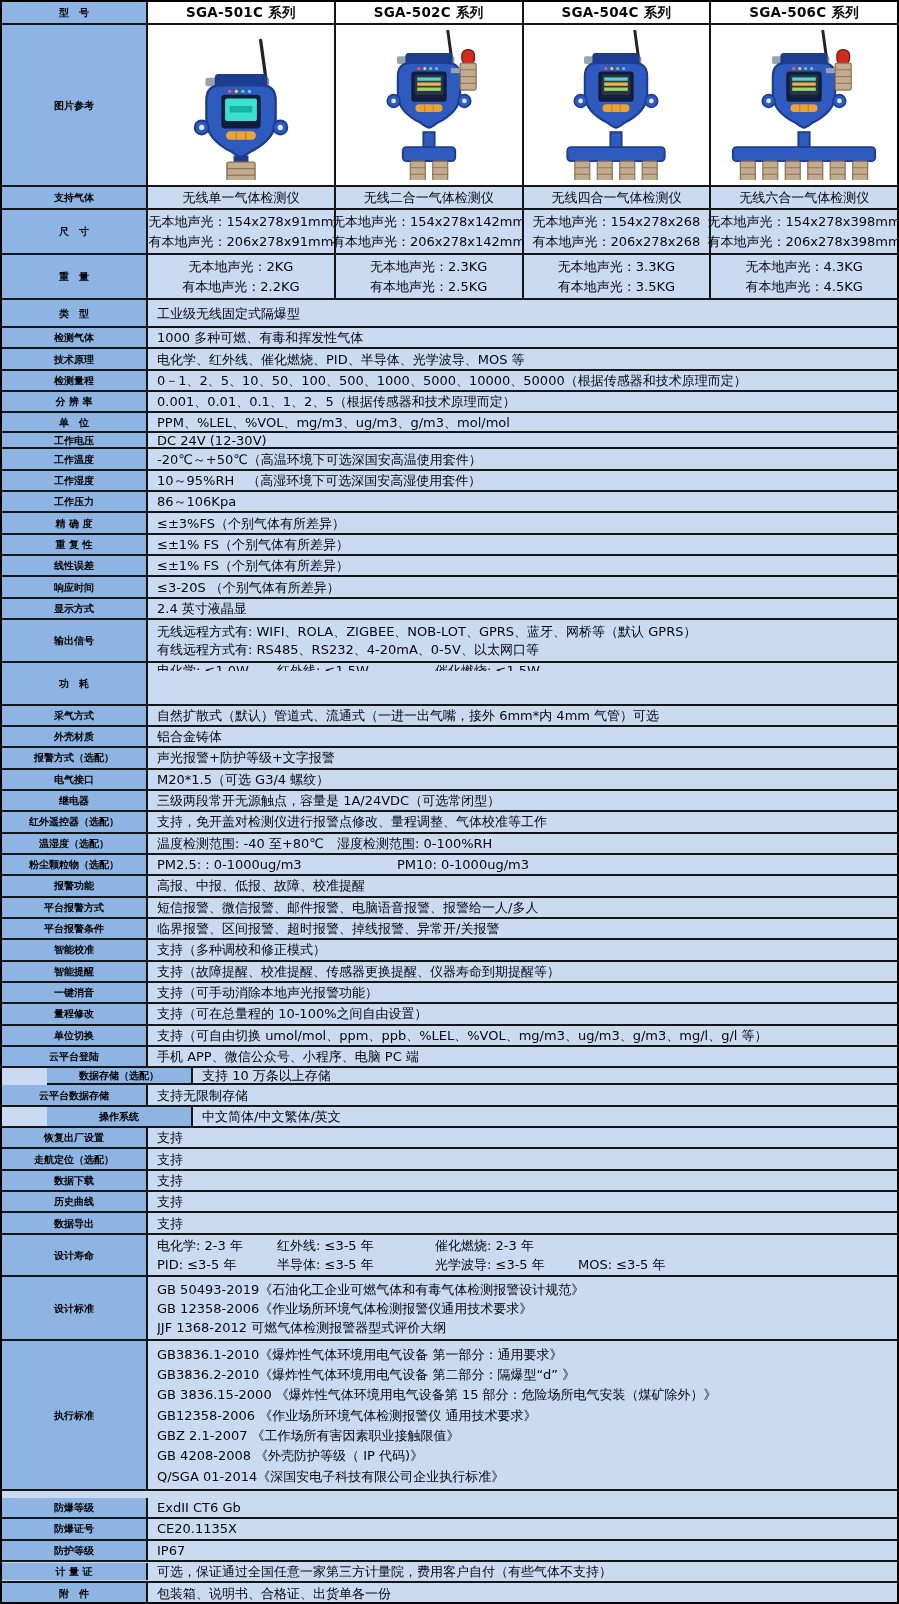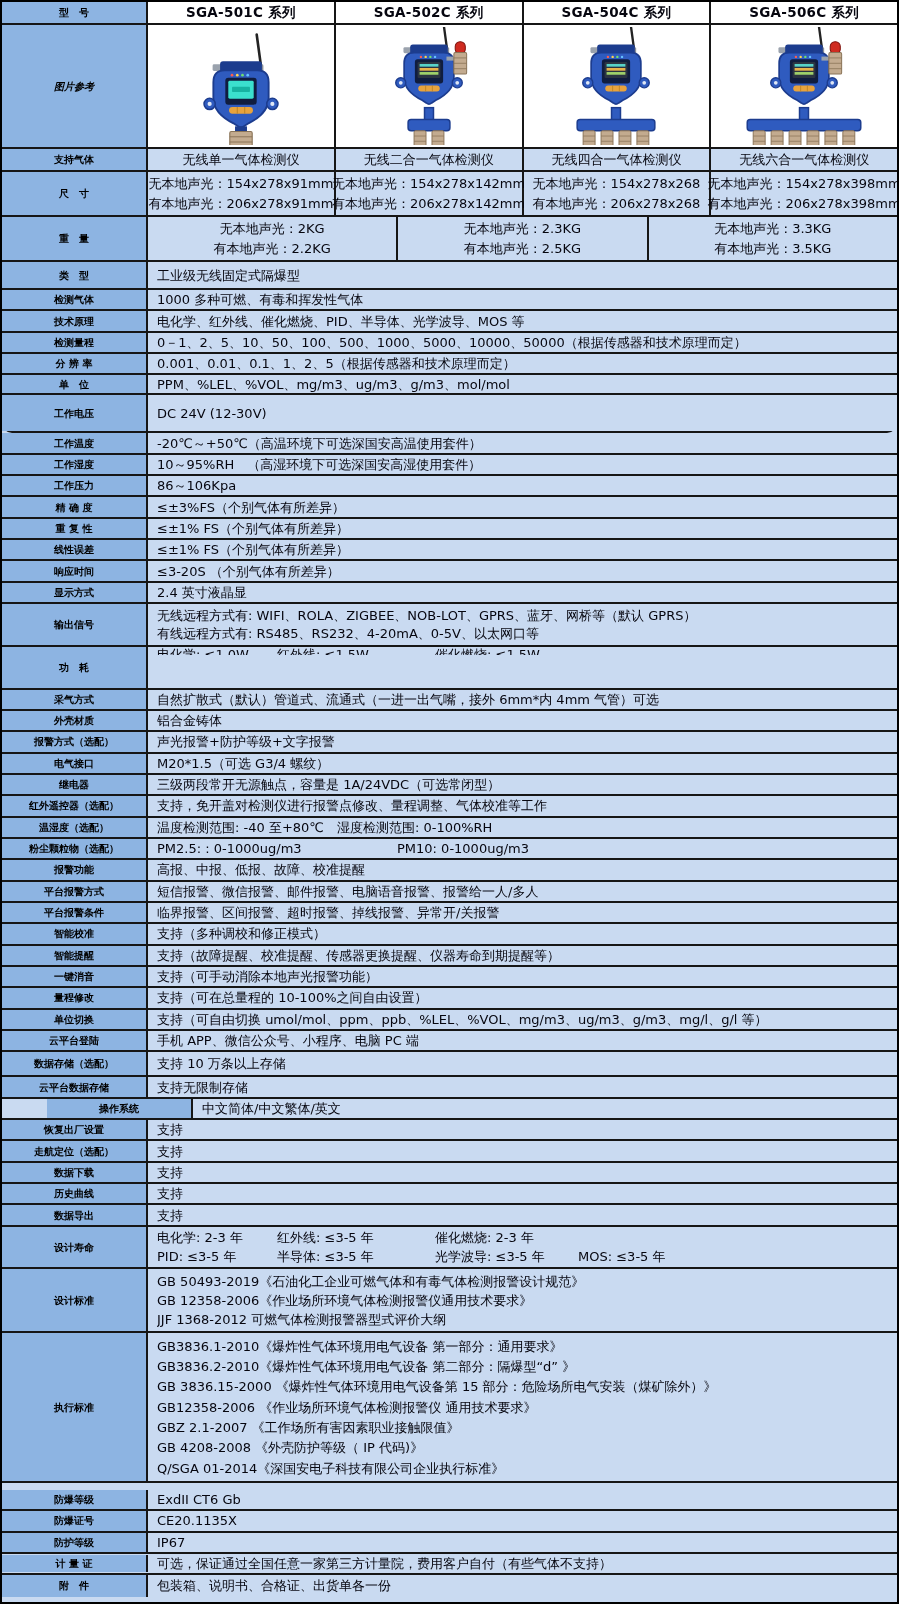--- a/index.html
+++ b/index.html
@@ -39,21 +39,21 @@
   .seg { display:inline-block; white-space:pre; }
   .cells { flex:1 1 auto; display:flex; min-width:0; }
   .cell {
     flex:1 1 0; min-width:0;
     border-right:2px solid #161616;
     background:var(--value-bg,#C9DAF1);
     display:flex; flex-direction:column; align-items:center; justify-content:space-evenly;
     text-align:center; font-size:13px;
   }
   .cell:last-child { border-right:none; }
-  .h23 { height:23px; } .h162 { height:124px;font-style:italic; } .h45 { height:45px; }
+  .h23 { height:23px; } .h162 { height:162px; } .h45 { height:45px; }
   .header-row .cell { background:var(--model-bg,#FFFFFF); font-weight:bold; font-size:13.5px; letter-spacing:.3px; }
   .image-row .cell { background:var(--model-bg,#FFFFFF); padding:2px 6px; }
   .image-row .cell svg { display:block; }
   .ln { line-height:17px; white-space:nowrap; }
 </style>
 </head>
 <body>
 
 <div class="spec-table">
 
@@ -277,20 +277,24 @@
         <div class="ln">有本地声光：2.2KG</div>
       </div>
       <div class="cell">
         <div class="ln">无本地声光：2.3KG</div>
         <div class="ln">有本地声光：2.5KG</div>
       </div>
       <div class="cell">
         <div class="ln">无本地声光：3.3KG</div>
         <div class="ln">有本地声光：3.5KG</div>
       </div>
+      <div class="cell">
+        <div class="ln">无本地声光：4.3KG</div>
+        <div class="ln">有本地声光：4.5KG</div>
+      </div>
     </div>
   </div>
 
   <div style="display:contents"><div class="row" style="height: 28px;">
         <div class="lab">类　型</div>
         <div class="val">
           <div class="vline"><span class="seg">工业级无线固定式隔爆型</span></div>
         </div>
       </div><div class="row" style="height: 21.35px;">
         <div class="lab">检测气体</div>
@@ -310,21 +314,21 @@
       </div><div class="row" style="height: 21.35px;">
         <div class="lab">分 辨 率</div>
         <div class="val">
           <div class="vline"><span class="seg">0.001、0.01、0.1、1、2、5（根据传感器和技术原理而定）</span></div>
         </div>
       </div><div class="row" style="height: 20px;">
         <div class="lab">单　位</div>
         <div class="val">
           <div class="vline"><span class="seg">PPM、%LEL、%VOL、mg/m3、ug/m3、g/m3、mol/mol</span></div>
         </div>
-      </div><div class="row" style="height: 38px; border-radius: 10px;">
+      </div><div class="row" style="height: 16px;">
         <div class="lab">工作电压</div>
         <div class="val">
           <div class="vline"><span class="seg">DC 24V (12-30V)</span></div>
         </div>
       </div><div class="row" style="height: 21.35px;">
         <div class="lab">工作温度</div>
         <div class="val">
           <div class="vline"><span class="seg">-20℃～+50℃（高温环境下可选深国安高温使用套件）</span></div>
         </div>
       </div><div class="row" style="height: 21.35px;">
@@ -452,21 +456,21 @@
       </div><div class="row" style="height: 21.35px;">
         <div class="lab">单位切换</div>
         <div class="val">
           <div class="vline"><span class="seg">支持（可自由切换 umol/mol、ppm、ppb、%LEL、%VOL、mg/m3、ug/m3、g/m3、mg/l、g/l 等）</span></div>
         </div>
       </div><div class="row" style="height: 21.35px;">
         <div class="lab">云平台登陆</div>
         <div class="val">
           <div class="vline"><span class="seg">手机 APP、微信公众号、小程序、电脑 PC 端</span></div>
         </div>
-      </div><div class="row" style="height: 25px;">
+      </div><div class="row" style="height: 17px; margin-left: 45px;">
         <div class="lab">数据存储（选配）</div>
         <div class="val">
           <div class="vline"><span class="seg">支持 10 万条以上存储</span></div>
         </div>
       </div><div class="row" style="height: 21.35px;">
         <div class="lab">云平台数据存储</div>
         <div class="val">
           <div class="vline"><span class="seg">支持无限制存储</span></div>
         </div>
       </div><div class="row" style="height: 21.35px; padding-left: 45px;">

